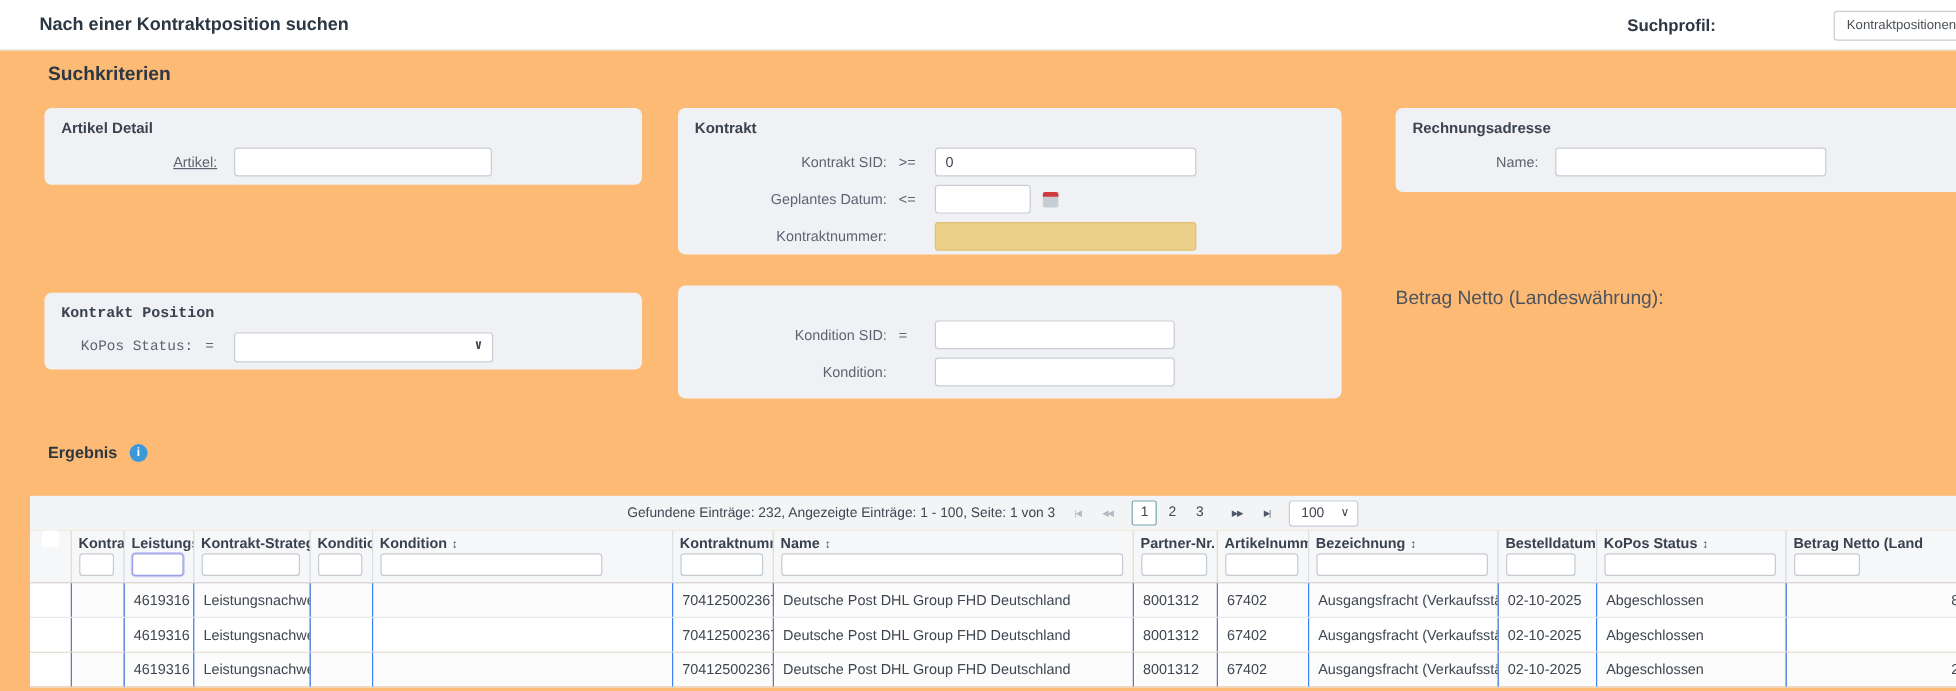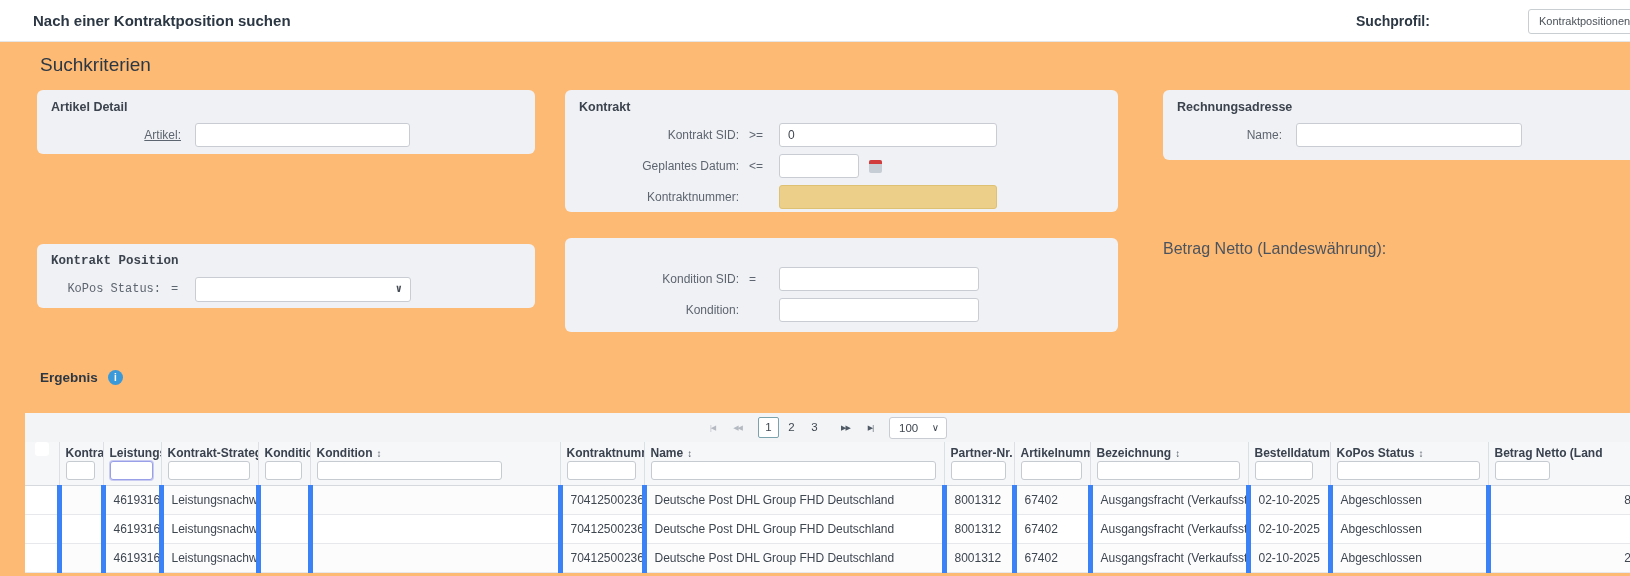--- a/index.html
+++ b/index.html
@@ -10,21 +10,21 @@
   
   #topbar { position:absolute; left:0; top:0; width:1630px; height:42px; background:#ffffff;
     border-bottom:1px solid #e6e6e6; }
   #page-title { position:absolute; left:33px; top:0; line-height:42px; font-size:15px; font-weight:bold; color:#2c3744; }
   #suchprofil-label { position:absolute; left:1356px; top:0; line-height:42px; font-size:14px; font-weight:bold; color:#2c3744;text-align:center; }
   #suchprofil-box { position:absolute; left:1528px; top:9px; width:142px; height:25px; background:#fff;
     border:1px solid #c9ced3; border-radius:3px; font-size:11px; color:#4a5158; line-height:23px;
     padding-left:10px; cursor:pointer; }
 
   
-  #suchkriterien-heading { position:absolute; left:40px; top:54px; font-size:19px; font-weight:normal; color:#2c3744; }
+  #suchkriterien-heading { position:absolute; left:40px; top:54px; font-size:16px; font-weight:bold; color:#2c3744; }
 
   .panel { position:absolute; background:#f0f1f4; border-radius:6px; padding:10px 14px; }
   .panel-heading { font-size:12.5px; font-weight:bold; color:#3b434e; margin-bottom:8px; }
   .form-row { display:flex; align-items:center; height:26px; margin-bottom:5px; }
   .flabel { text-align:right; color:#5d6570; font-size:12px; white-space:nowrap; }
   .fop { width:40px; padding-left:10px; color:#5d6570; font-size:12px; }
   .finput { height:24px; border:1px solid #c9cdd3; border-radius:3px; background:#fff; font-size:12px;
     padding:0 8px; font-family:"Liberation Sans",sans-serif; color:#3e4650; }
   .finput.yellow { background:#ecd089; border-color:#dfc173; }
 
@@ -96,21 +96,21 @@
   .sort-icon { font-size:10px; color:#4d5662; margin-left:4px; cursor:pointer; }
   .sort-icon::after { content:'\2195'; }
   .col-filter { display:block; height:19px; margin:0 0 5px 6px; width:calc(100% - 14px);
     border:1px solid #c6cbd1; border-radius:3px; background:#fff; font-size:11px; padding:0 4px;
     font-family:"Liberation Sans",sans-serif; }
   .col-filter.focused { border-color:#9aa0e8; box-shadow:0 0 0 1px #c9ccf0; }
   th.sel-th { background:#87c87c; border-right:1px solid #dcdfe4; vertical-align:middle; }
   .select-all-checkbox { width:14px; height:14px; background:#fff; border-radius:3px; margin:0 auto; cursor:pointer; }
 
   #results-table td { font-size:12px; color:#3e4650; height:29px; padding:0 8px;
-    border-bottom:1px solid #e6e8eb; border-right:5px solid #3b82f6; white-space:nowrap; overflow:hidden; }
+    border-bottom:1px solid #e6e8eb; border-right:1px solid #3b82f6; white-space:nowrap; overflow:hidden; }
   #results-table tbody tr:nth-child(odd)  td { background:#fcfcfd; }
   #results-table tbody tr:nth-child(even) td { background:#ffffff; }
   td.num { text-align:right; }
   td.betrag { text-align:right; padding-right:36px; }
   td.sel-td { background:#fff !important; }
 </style>
 </head>
 <body>
 
 <div id="stage">
@@ -186,20 +186,21 @@
 
   <div id="betrag-netto-label">Betrag Netto (Landeswährung):</div>
 
   <div id="ergebnis-heading">
     <span>Ergebnis</span>
     <span class="info-icon"></span>
   </div>
 
   <div id="results-block">
     <div id="pagination-bar">
+      <span>Gefundene Einträge: 232, Angezeigte Einträge: 1 - 100, Seite: 1 von 3</span>
       <span class="pg-icon disabled icon-first"></span>
       <span class="pg-icon disabled icon-prev"></span>
       <span id="pages">
           <span class="page-btn current">1</span>
           <span class="page-btn">2</span>
           <span class="page-btn">3</span>
         </span>
       <span class="pg-icon icon-next"></span>
       <span class="pg-icon icon-last"></span>
       <div id="page-size-select">

